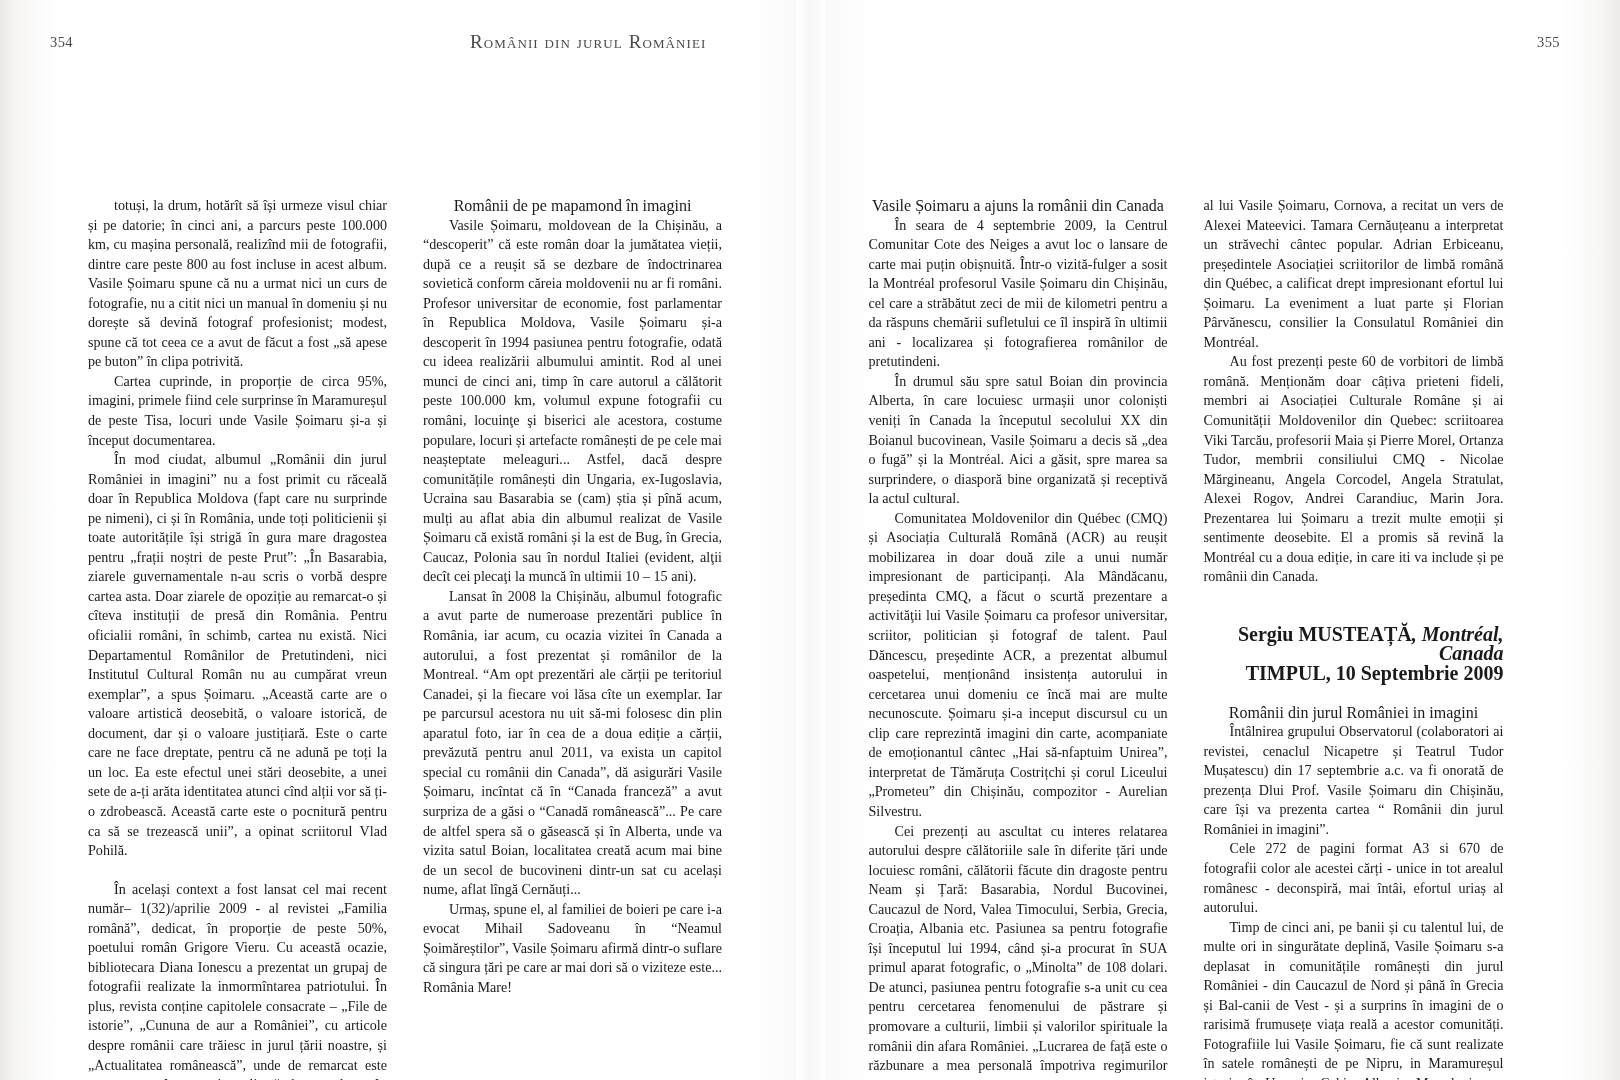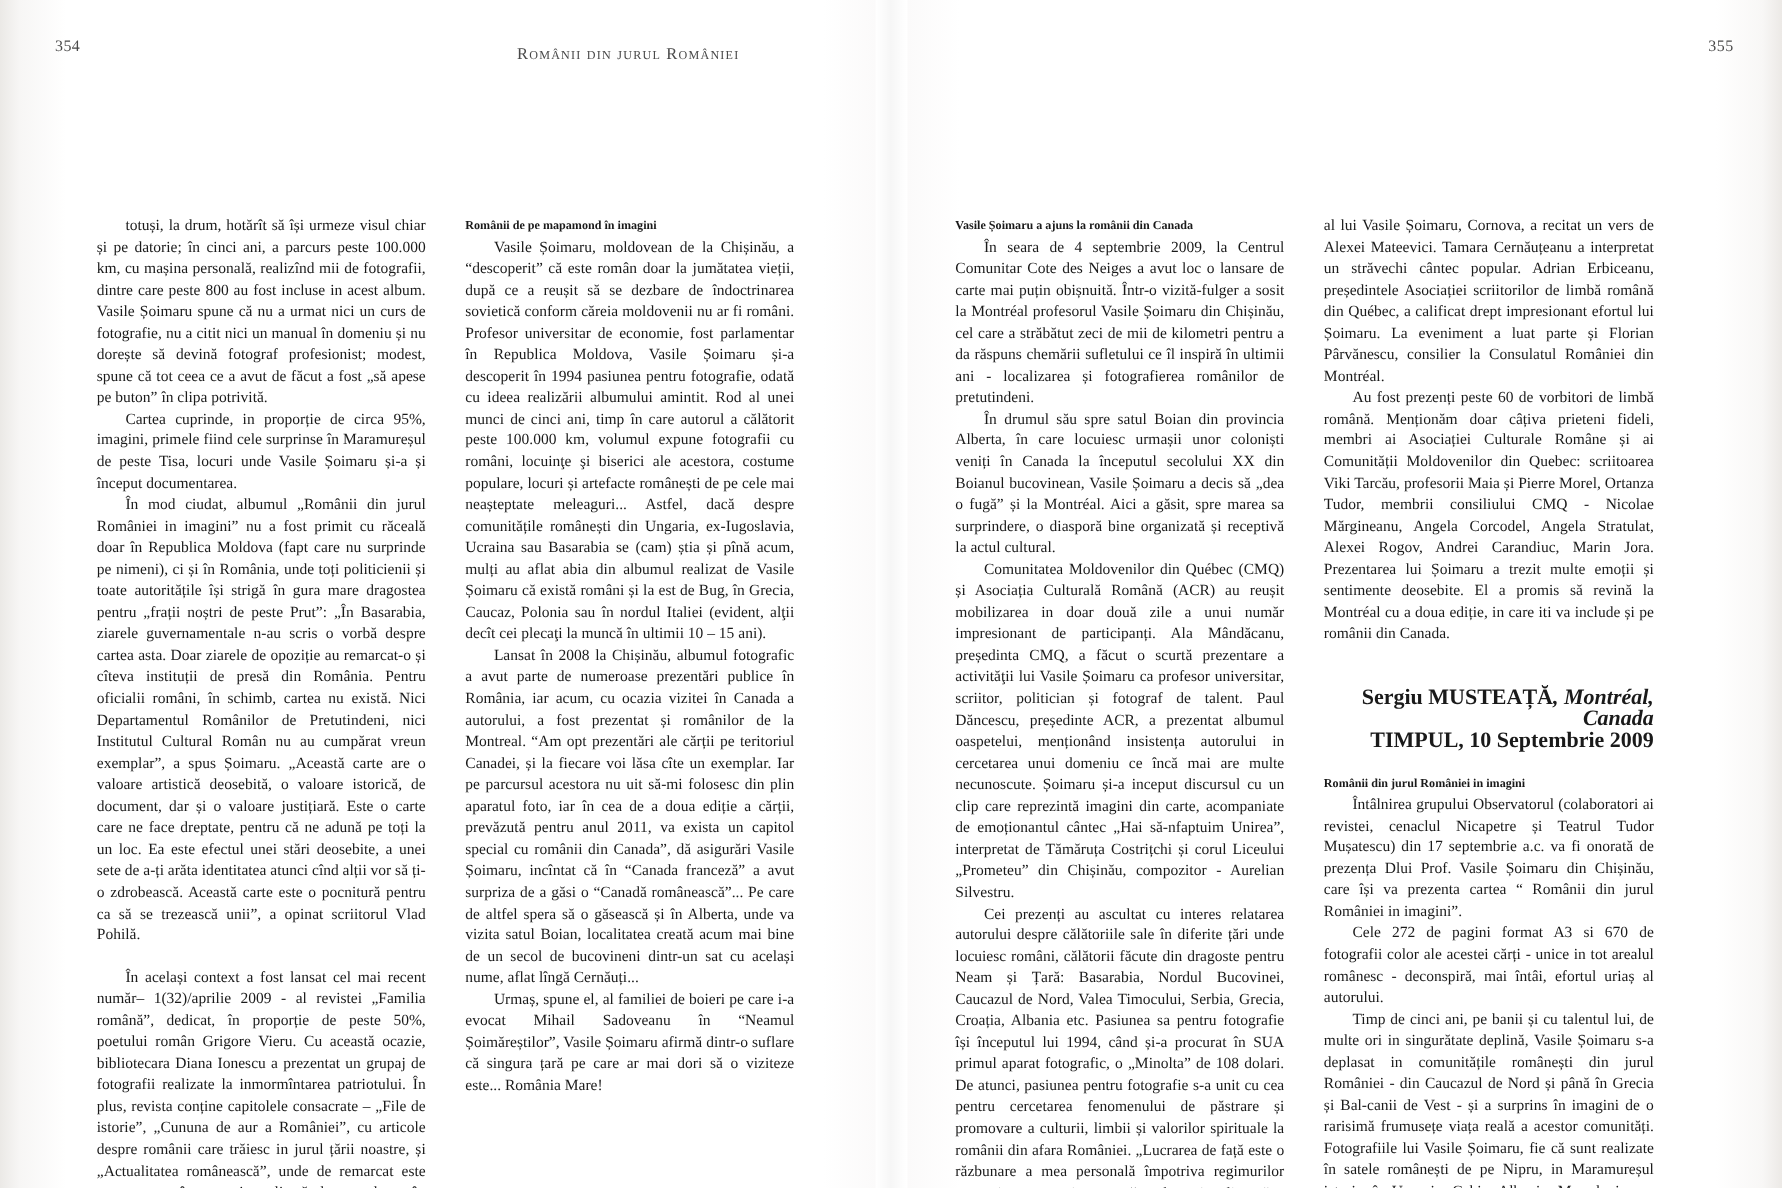--- a/index.html
+++ b/index.html
@@ -46,26 +46,26 @@
 
   
   .folio {
     position: absolute;
     top: 34px;
     font-size: 14.5px;
     letter-spacing: 0.4px;
     color: #4a4a4a;
   }
   .folio-left  { left: 50px; }
-  .folio-right { right: 44px; }
+  .folio-right { right: 60px; }
 
   .runhead {
     position: absolute;
-    top: 42px;
-    font-size: 15px;
+    top: 31px;
+    font-size: 19px;
     letter-spacing: 1.1px;
     color: #4a4a4a;
     font-variant: small-caps;
     white-space: nowrap;
   }
   .runhead-left { left: 470px; }
 
   
   .cols {
     position: absolute;
@@ -87,24 +87,24 @@
   .col.narrow { width: 300px; }
 
   p {
     margin: 0;
     text-indent: 26px;
   }
   p.noindent { text-indent: 0; }
 
   h3.subhead {
     margin: 0 0 0 0;
-    font-size: 11px;
+    font-size: 16px;
     line-height: 19.55px;
-    font-weight: bold;
-    text-align: left;
+    font-weight: normal;
+    text-align: center;
     text-indent: 0;
   }
 
   .sig {
     text-align: right;
     font-weight: bold;
     text-indent: 0;
     margin-top: 19px;
     line-height: 19.55px;
     font-size: 20px;
@@ -133,21 +133,21 @@
         <p>În mod ciudat, albumul „Românii din jurul României in imagini” nu a fost primit cu răceală doar în Republica Moldova (fapt care nu surprinde pe nimeni), ci și în România, unde toți politicienii și toate autoritățile își strigă în gura mare dragostea pentru „frații noștri de peste Prut”: „În Basarabia, ziarele guvernamentale n-au scris o vorbă despre cartea asta. Doar ziarele de opoziție au remarcat-o și cîteva instituții de presă din România. Pentru oficialii români, în schimb, cartea nu există. Nici Departamentul Românilor de Pretutindeni, nici Institutul Cultural Român nu au cumpărat vreun exemplar”, a spus Șoimaru. „Această carte are o valoare artistică deosebită, o valoare istorică, de document, dar și o valoare justițiară. Este o carte care ne face dreptate, pentru că ne adună pe toți la un loc. Ea este efectul unei stări deosebite, a unei sete de a-ți arăta identitatea atunci cînd alții vor să ți-o zdrobească. Această carte este o pocnitură pentru ca să se trezească unii”, a opinat scriitorul Vlad Pohilă.</p>
         <div class="gap-md"></div>
         <p>În același context a fost lansat cel mai recent număr– 1(32)/aprilie 2009 - al revistei „Familia română”, dedicat, în proporție de peste 50%, poetului român Grigore Vieru. Cu această ocazie, bibliotecara Diana Ionescu a prezentat un grupaj de fotografii realizate la inmormîntarea patriotului. În plus, revista conține capitolele consacrate – „File de istorie”, „Cununa de aur a României”, cu articole despre românii care trăiesc in jurul țării noastre, și „Actualitatea românească”, unde de remarcat este prezentarea, în versuri, realizată de poetul român stabilit în Australia, George Roca, poetului basarabean stabilit în Maramureș, Igor Ursenco – o dovadă că românismul nu are limite geografice.</p>
 
       </div>
 
       <div class="col">
         <h3 class="subhead">Românii de pe mapamond în imagini</h3>
         <p>Vasile Șoimaru, moldovean de la Chișinău, a “descoperit” că este român doar la jumătatea vieții, după ce a reușit să se dezbare de îndoctrinarea sovietică conform căreia moldovenii nu ar fi români. Profesor universitar de economie, fost parlamentar în Republica Moldova, Vasile Șoimaru și-a descoperit în 1994 pasiunea pentru fotografie, odată cu ideea realizării albumului amintit. Rod al unei munci de cinci ani, timp în care autorul a călătorit peste 100.000 km, volumul expune fotografii cu români, locuinţe şi biserici ale acestora, costume populare, locuri și artefacte românești de pe cele mai neașteptate meleaguri... Astfel, dacă despre comunitățile românești din Ungaria, ex-Iugoslavia, Ucraina sau Basarabia se (cam) știa și pînă acum, mulți au aflat abia din albumul realizat de Vasile Șoimaru că există români și la est de Bug, în Grecia, Caucaz, Polonia sau în nordul Italiei (evident, alţii decît cei plecaţi la muncă în ultimii 10 – 15 ani).</p>
         <p>Lansat în 2008 la Chișinău, albumul fotografic a avut parte de numeroase prezentări publice în România, iar acum, cu ocazia vizitei în Canada a autorului, a fost prezentat și românilor de la Montreal. “Am opt prezentări ale cărții pe teritoriul Canadei, și la fiecare voi lăsa cîte un exemplar. Iar pe parcursul acestora nu uit să-mi folosesc din plin aparatul foto, iar în cea de a doua ediție a cărții, prevăzută pentru anul 2011, va exista un capitol special cu românii din Canada”, dă asigurări Vasile Șoimaru, incîntat că în “Canada franceză” a avut surpriza de a găsi o “Canadă românească”... Pe care de altfel spera să o găsească și în Alberta, unde va vizita satul Boian, localitatea creată acum mai bine de un secol de bucovineni dintr-un sat cu același nume, aflat lîngă Cernăuți...</p>
-        <p>Urmaș, spune el, al familiei de boieri pe care i-a evocat Mihail Sadoveanu în “Neamul Șoimăreștilor”, Vasile Șoimaru afirmă dintr-o suflare că singura țară pe care ar mai dori să o viziteze este... România Mare!</p>
+        <p>Urmaș, spune el, al familiei de boieri pe care i-a evocat Mihail Sadoveanu în “Neamul Șoimăreștilor”, Vasile Șoimaru afirmă dintr-o suflare că singura țări pe care ar mai dori să o viziteze este... România Mare!</p>
         <div class="gap-md"></div>
 
       </div>
 
     </div>
   </div>
 
   <div class="page page-right">
 
     <div class="folio folio-right">355</div>

